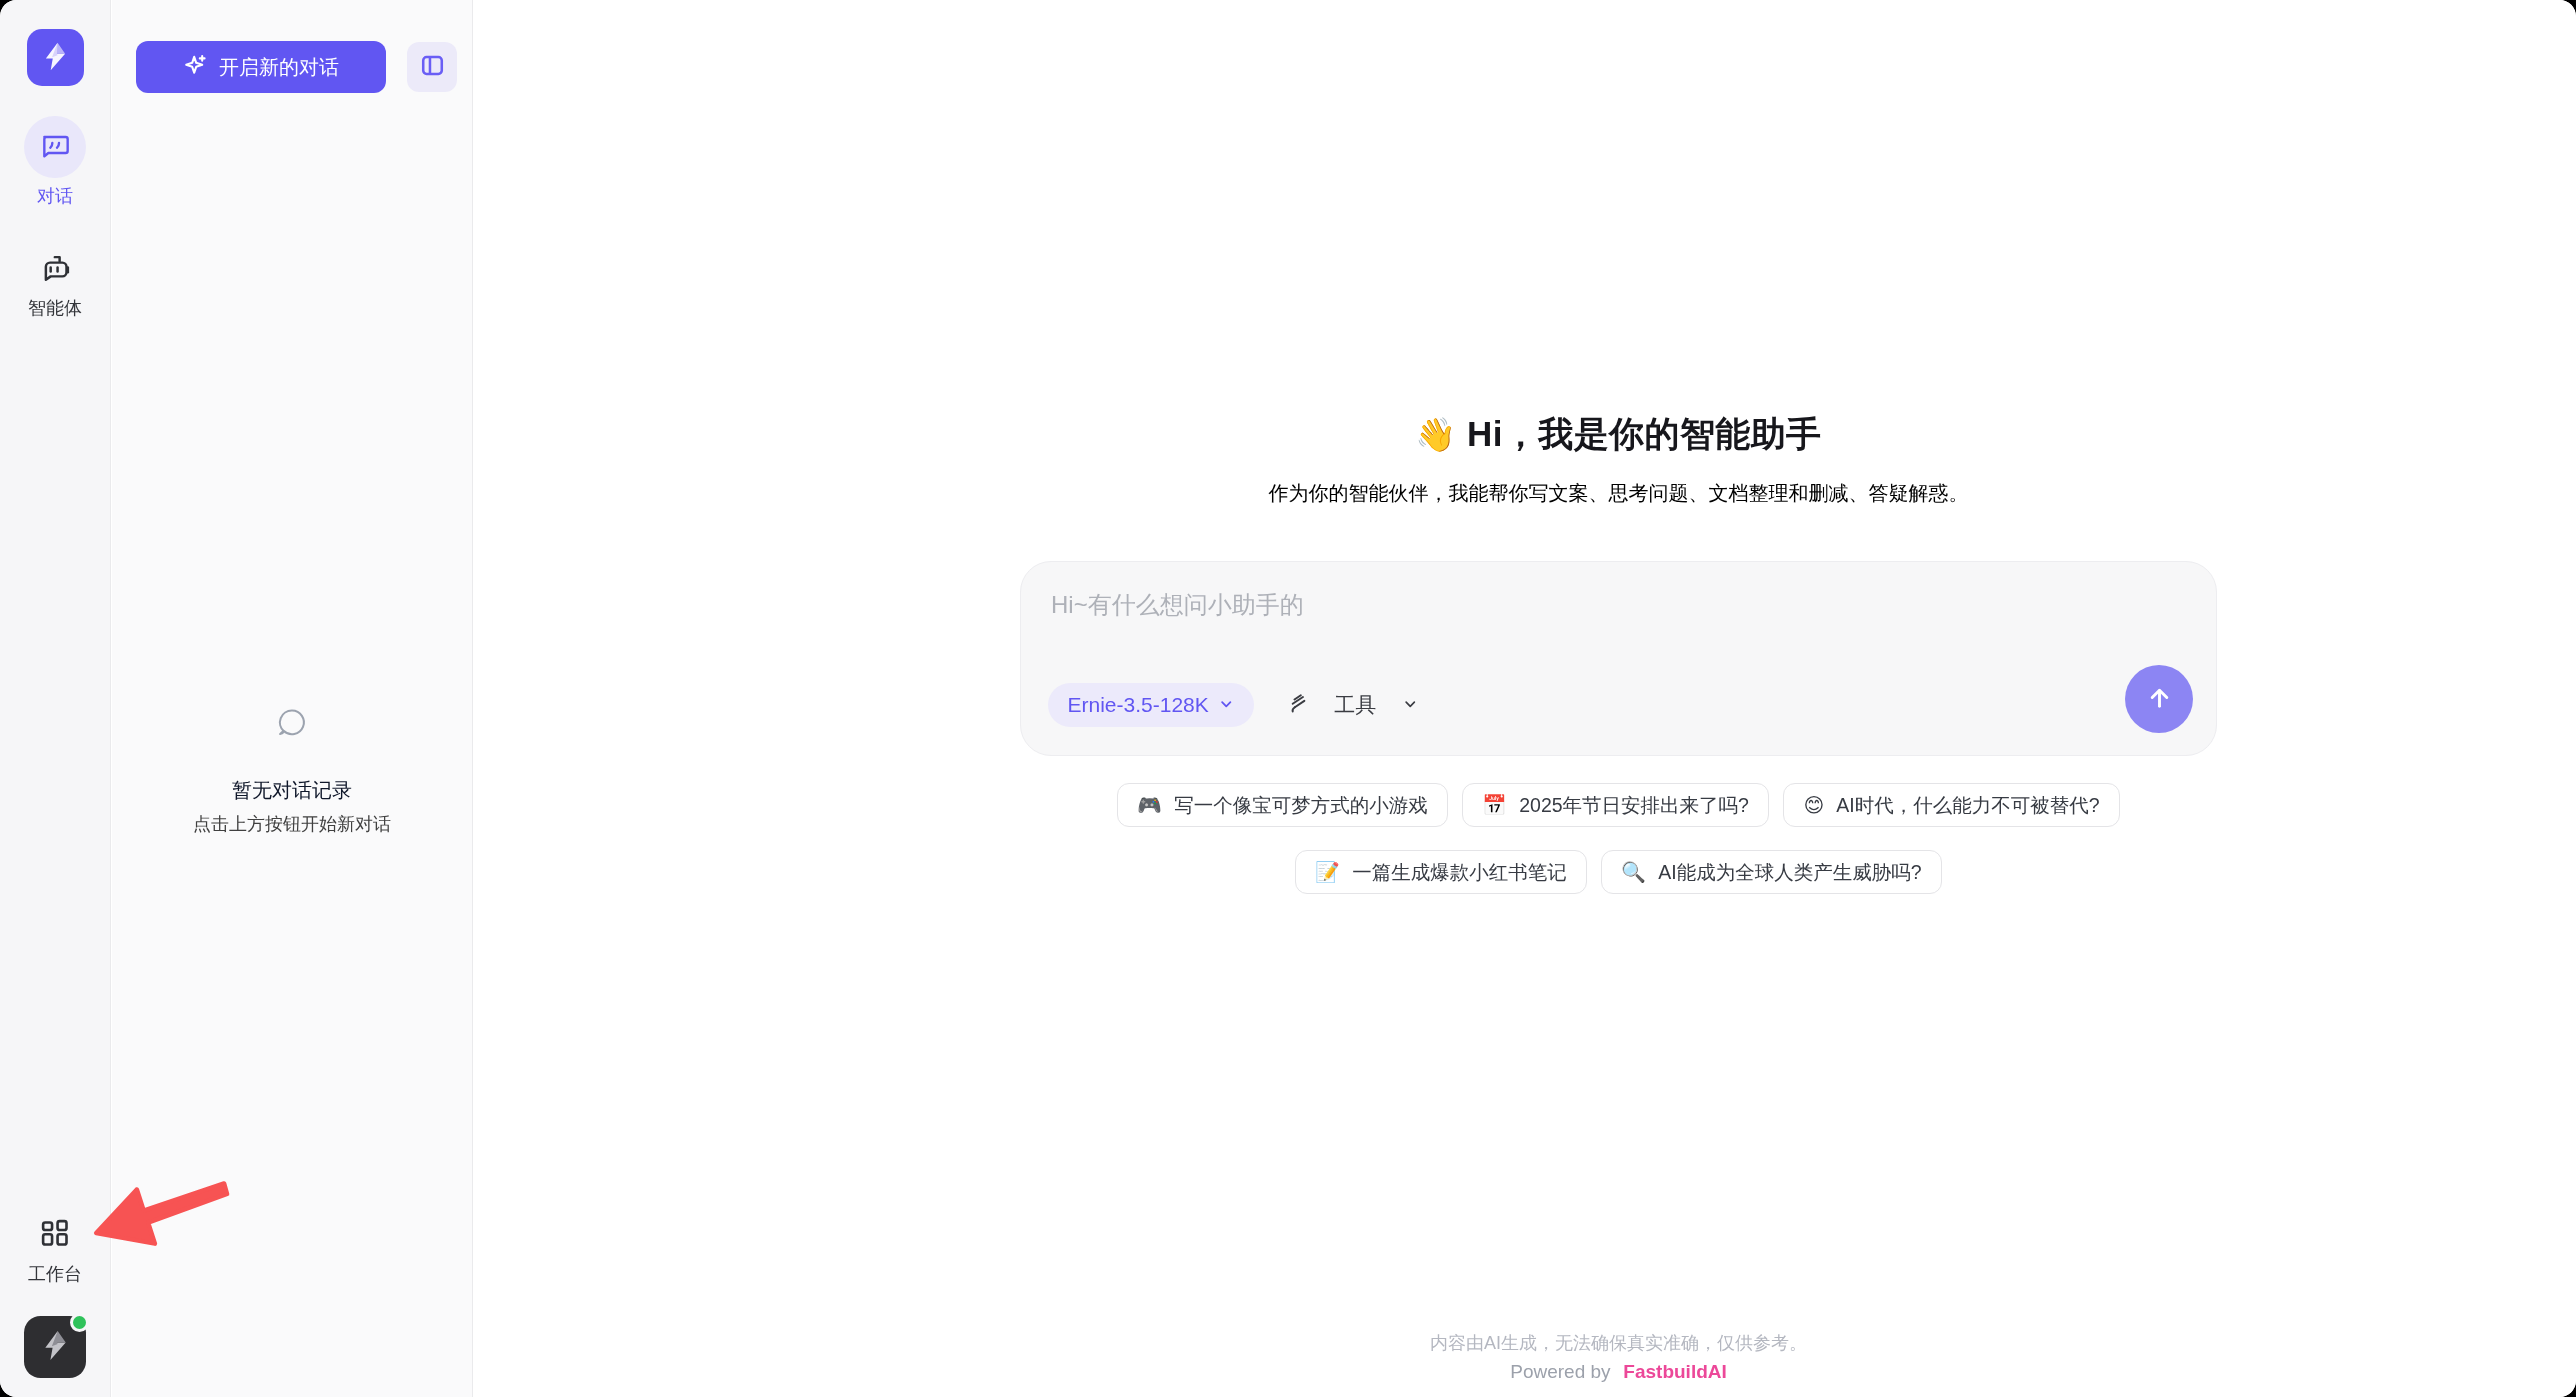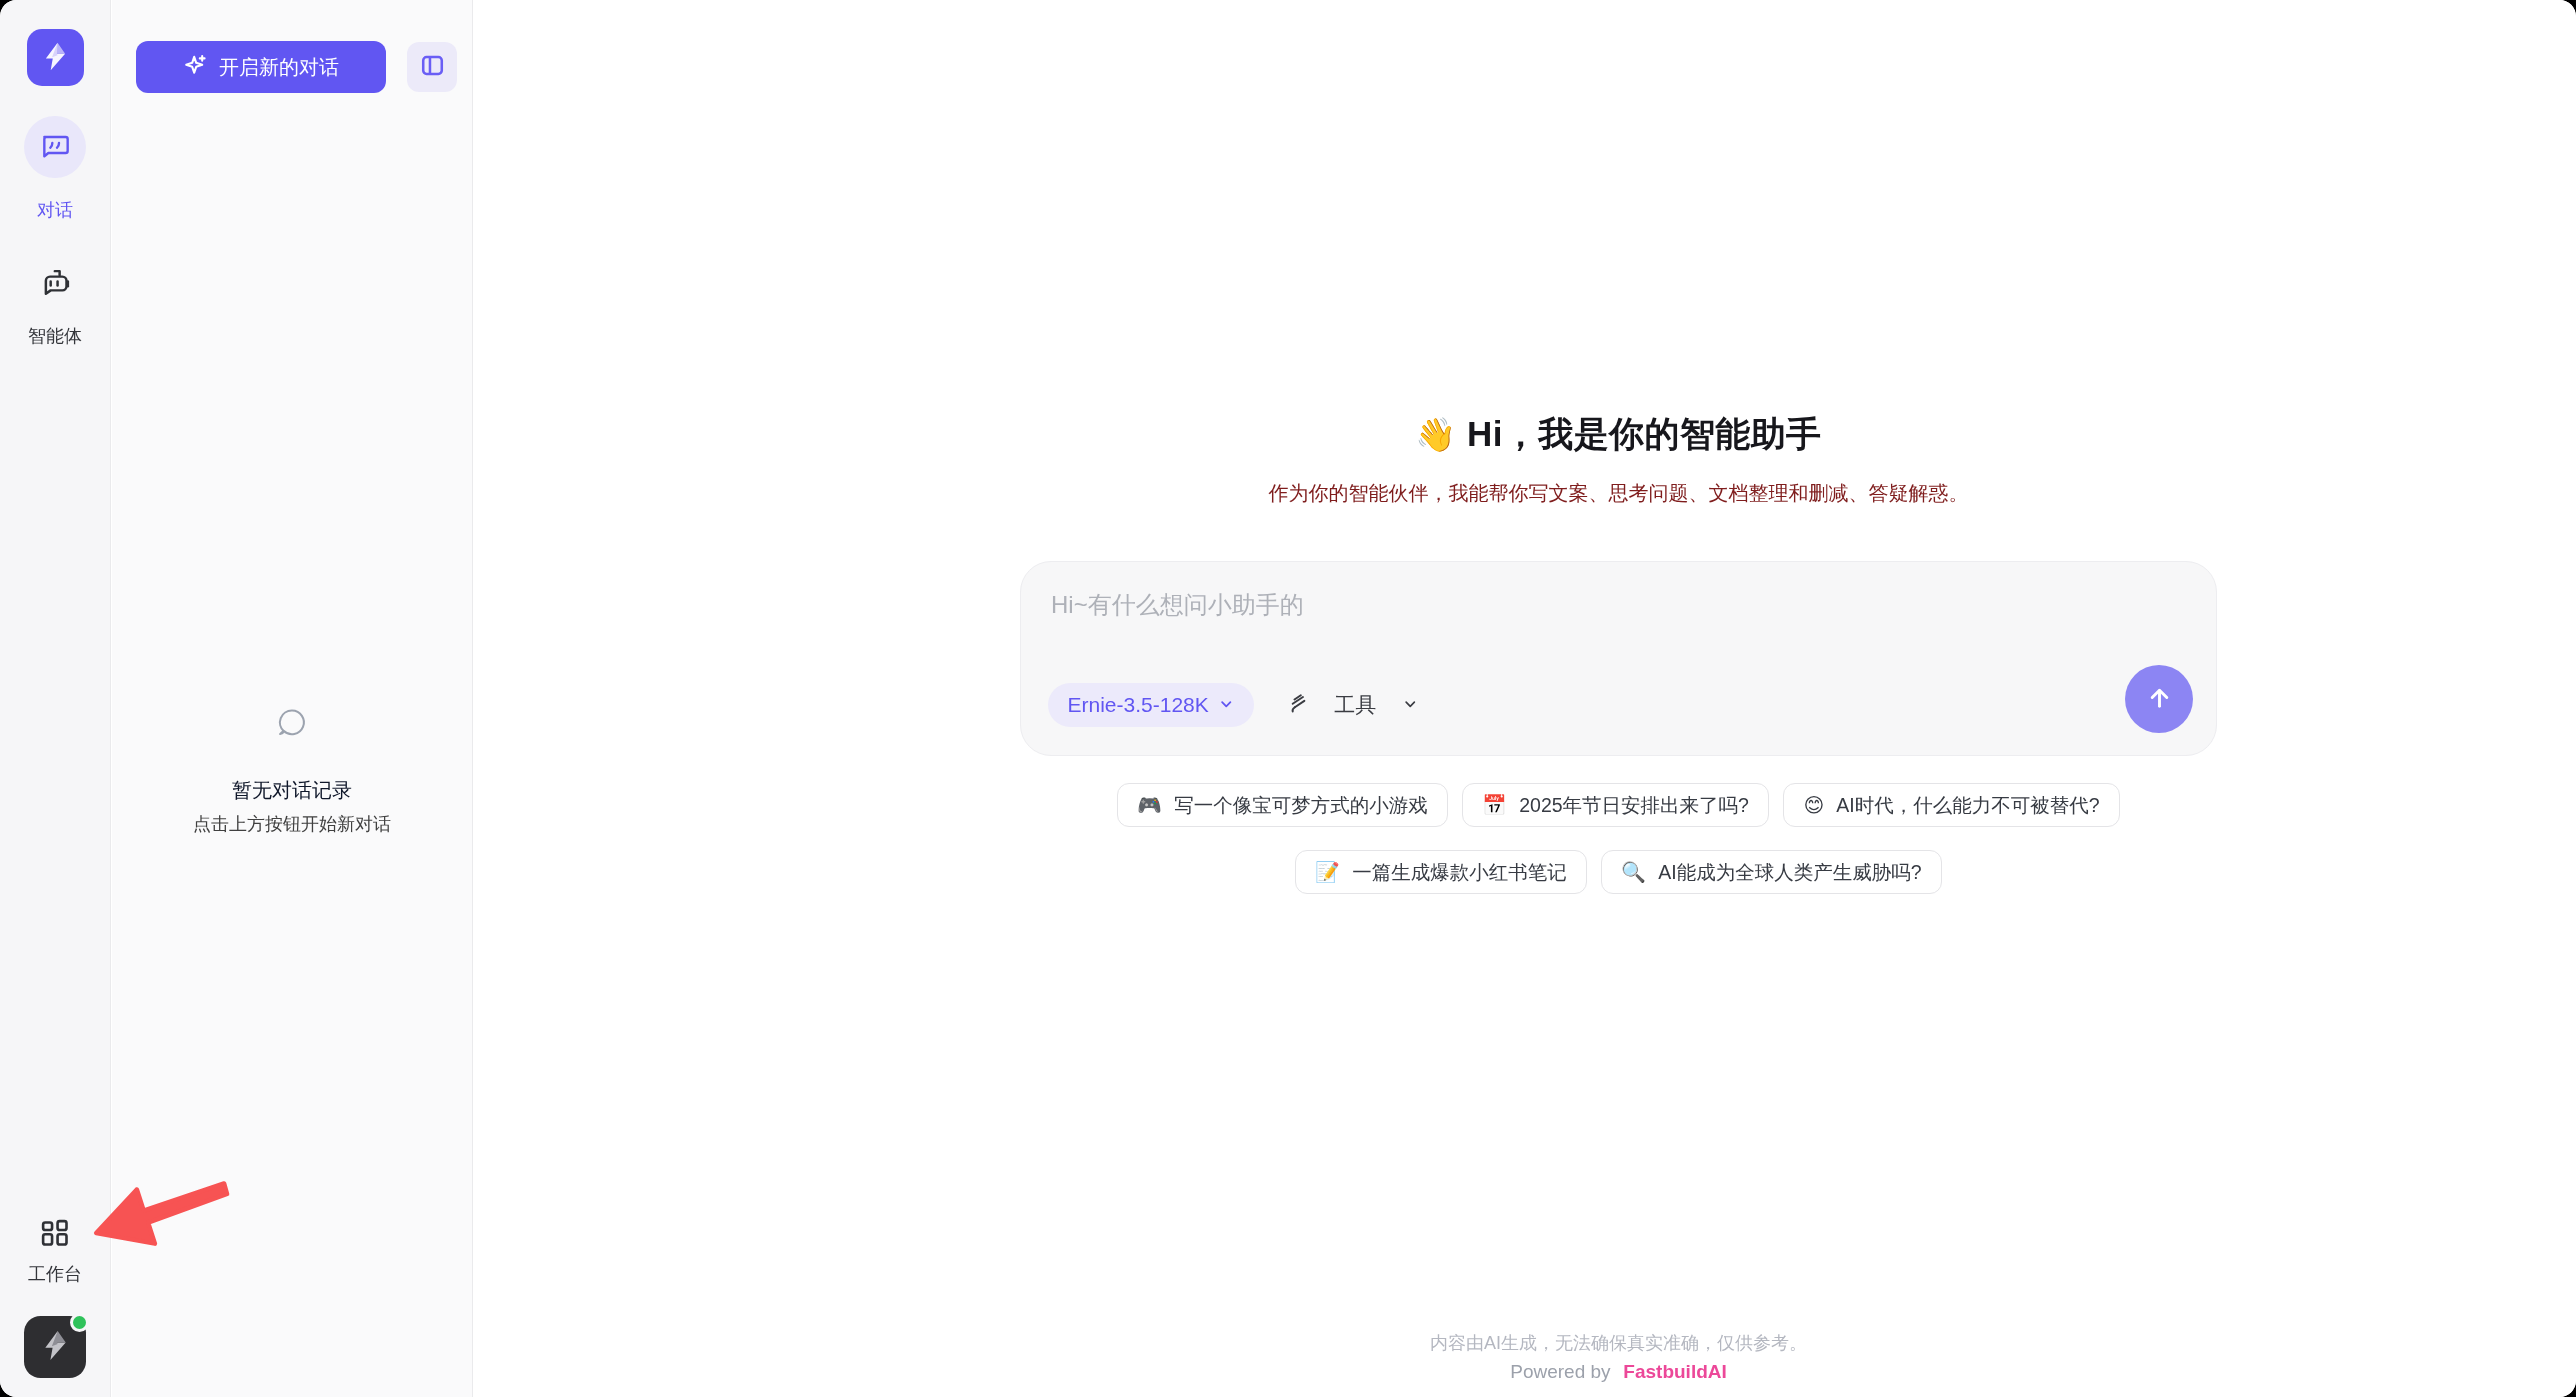--- a/index.html
+++ b/index.html
@@ -11,21 +11,21 @@
   .rail { position:absolute; left:0; top:0; bottom:0; width:111px; background:#F6F6F8;
           border-right:0.8px solid #EAEAEC; display:flex; flex-direction:column; align-items:center; }
   .logo { margin-top:29px; width:57px; height:57px; border-radius:15px; background:#6156F2;
           display:flex; align-items:center; justify-content:center; }
   .nav-item { display:flex; flex-direction:column; align-items:center; cursor:pointer; }
   .nav-item.chat { margin-top:30px; }
   .nav-item.agent { margin-top:41px; }
   .nav-circle { width:62px; height:62px; border-radius:50%; background:#E9E7FA;
                 display:flex; align-items:center; justify-content:center; }
   .nav-plain { width:62px; height:41px; display:flex; align-items:center; justify-content:center; }
-  .nav-label { margin-top:20px; font-size:18px; color:#33353A; }
+  .nav-label { margin-top:6px; font-size:18px; color:#33353A; }
   .nav-item.chat .nav-label { color:#6156F2; }
   .rail-spacer { flex:1; }
   .workbench { display:flex; flex-direction:column; align-items:center; cursor:pointer; }
   .wb-label { margin-top:9px; font-size:18px; color:#33353A; }
   .avatar { position:relative; margin-top:30px; margin-bottom:19.5px; width:62px; height:62px;
             border-radius:16.5px; background:#2E2E31; display:flex; align-items:center; justify-content:center; }
   .status-dot { position:absolute; top:-3px; right:-3px; width:19.5px; height:19.5px; border-radius:50%;
                 background:#2FC25B; border:3px solid #F6F6F8; }
 
   
@@ -43,21 +43,21 @@
   .empty-hint  { margin-top:7.5px; font-size:18px; color:#404040; }
 
   
   .main { position:absolute; left:474px; top:0; bottom:0; right:0; background:#fff; }
   .column { position:absolute; left:546px; width:1197px; top:0; height:100%; }
   .hero-title { position:absolute; top:411px; left:0; right:0; display:flex; align-items:center;
                 justify-content:center; gap:10.5px; }
   .hero-emoji { font-size:33px; }
   .hero-title h1 { font-size:35px; font-weight:700; color:#17171C; letter-spacing:0.4px; }
   .hero-sub { position:absolute; top:480px; left:0; right:0; text-align:center;
-              font-size:20px; color:#7f1d1d; }
+              font-size:20px; color:#000000; }
 
   .composer { position:absolute; top:561px; left:0; right:0; height:195px; background:#F7F7F8;
               border:0.8px solid #EDEDF0; border-radius:31px; }
   .composer textarea { position:absolute; top:27px; left:30px; right:30px; height:83px;
               background:transparent; border:none; outline:none; resize:none;
               font-size:24px; color:#3F3F46; font-family:inherit; }
   .composer textarea::placeholder { color:#AEB1B8; }
   .composer-left { position:absolute; left:27px; bottom:28px; display:flex; align-items:center; }
   .model-pill { height:44px; border-radius:22px; background:#ECEAFB; border:none; padding:0 19.5px;
                 display:flex; align-items:center; gap:9px; color:#6156F2; font-size:21px;

